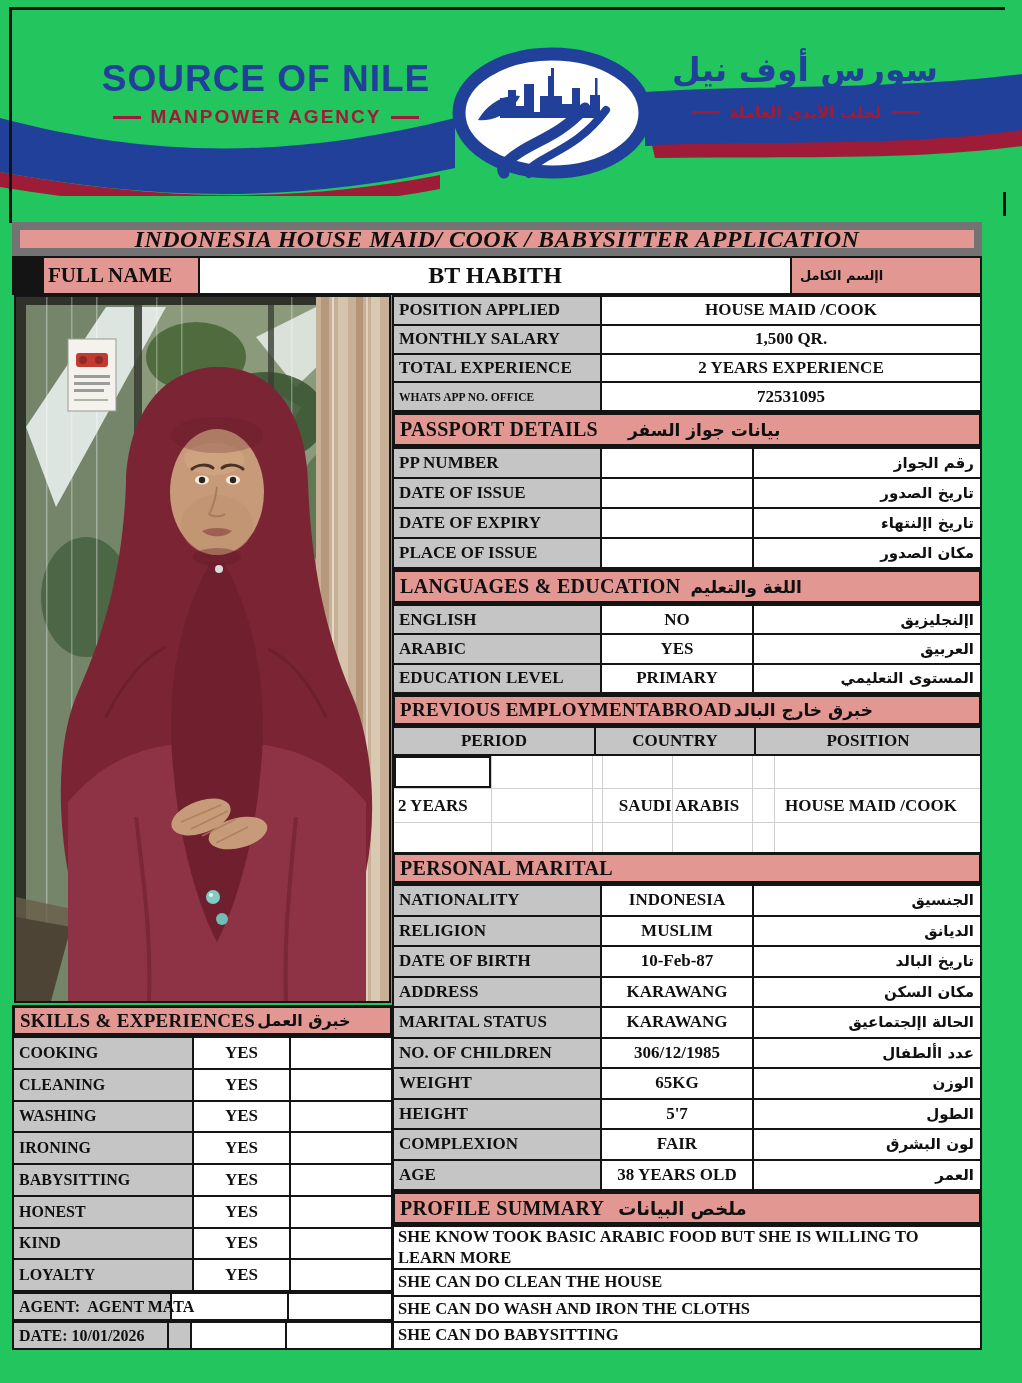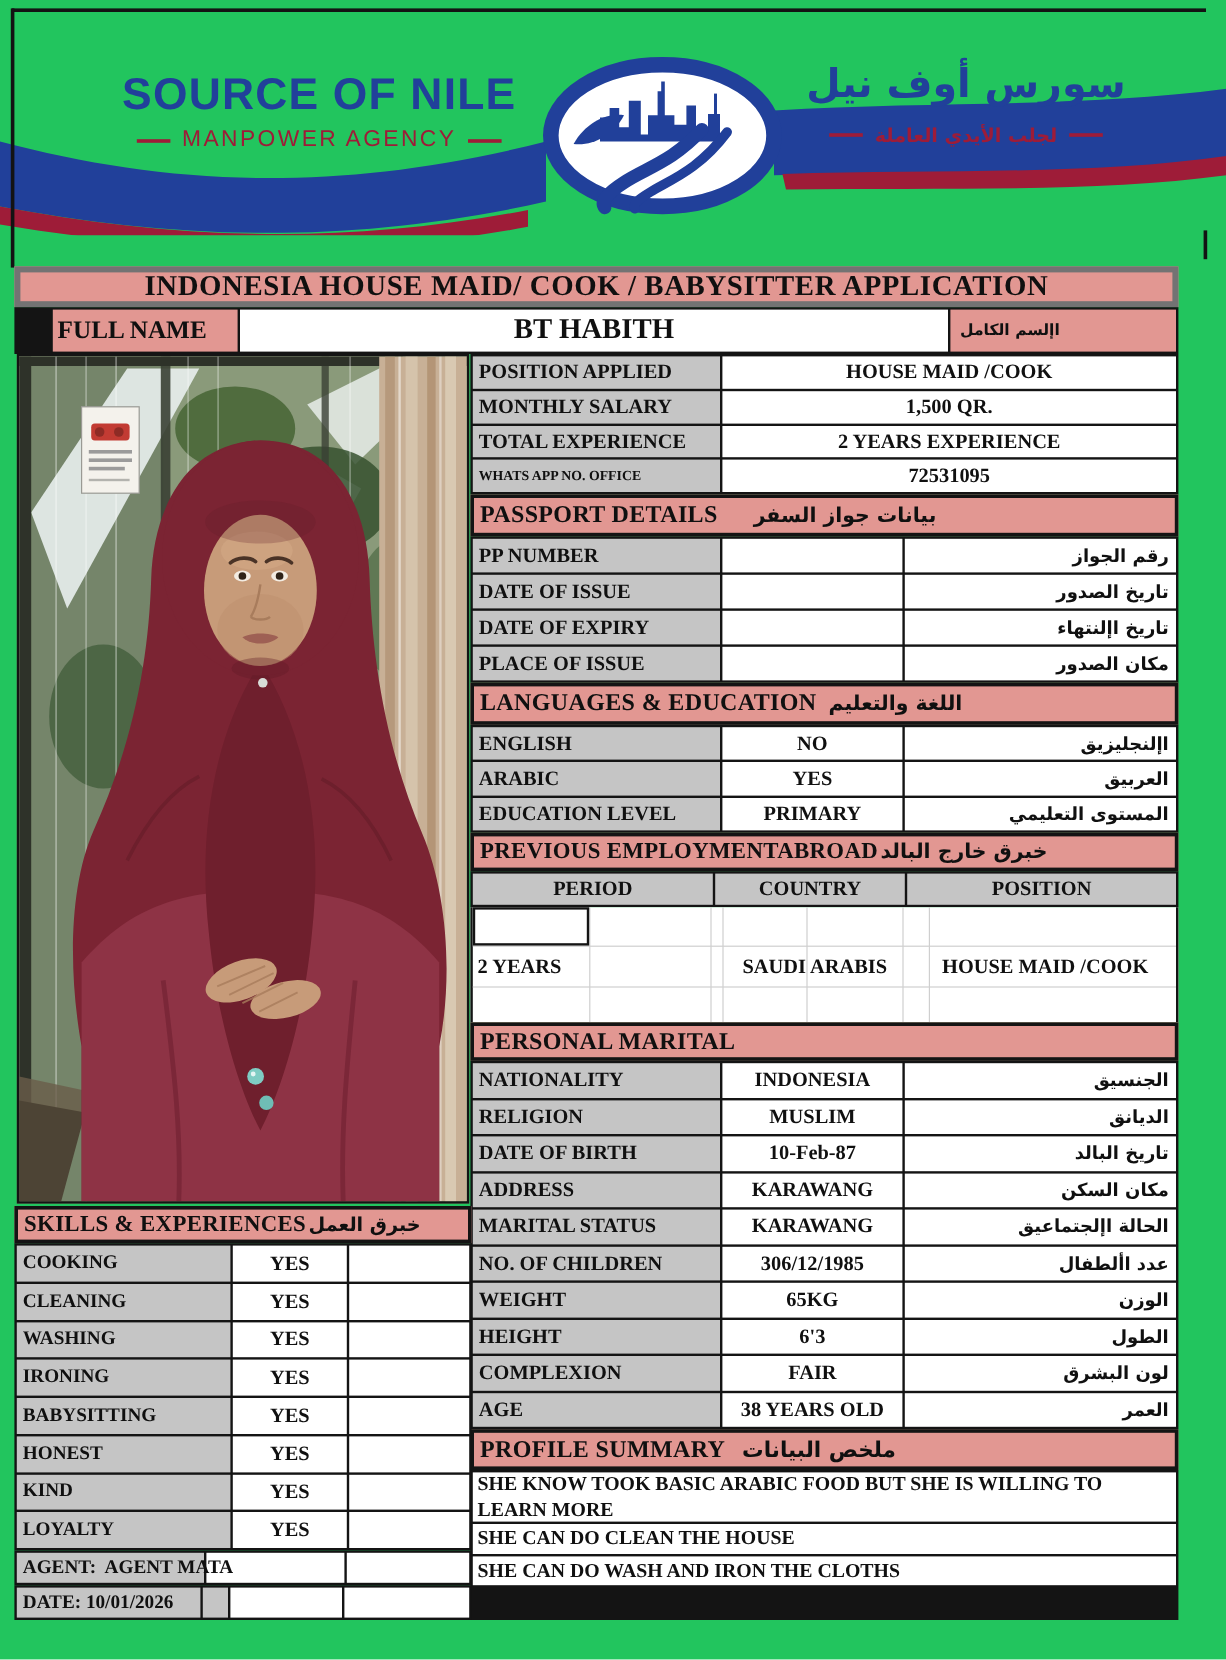--- a/index.html
+++ b/index.html
@@ -7,21 +7,21 @@
         font-family:"Liberation Serif","DejaVu Serif",serif;color:#101010;}
   .abs{position:absolute;}
 
   
   .mark{position:absolute;background:#131313;}
   .brand-en1{position:absolute;left:70px;top:58px;width:392px;text-align:center;
              font-family:"Liberation Sans",sans-serif;font-weight:bold;font-size:37px;
              letter-spacing:1px;color:#21409a;}
   .brand-en2{position:absolute;left:88px;top:106px;width:356px;display:flex;align-items:center;
              justify-content:center;gap:10px;color:#9e1c38;font-family:"Liberation Sans",sans-serif;
-             font-weight:normal;font-size:19px;letter-spacing:2px;}
+             font-weight:bold;font-size:19px;letter-spacing:2px;}
   .brand-ar1{position:absolute;left:660px;top:50px;width:290px;text-align:center;
              font-family:"DejaVu Sans",sans-serif;direction:rtl;font-weight:bold;font-size:33px;color:#21409a;}
   .brand-ar2{position:absolute;left:640px;top:103px;width:330px;display:flex;align-items:center;
              justify-content:center;gap:10px;color:#9e1c38;font-family:"DejaVu Sans",sans-serif;
              direction:rtl;font-weight:bold;font-size:16px;}
   .dash{display:inline-block;width:28px;height:3px;background:#9e1c38;}
 
   
   .grid{position:absolute;display:grid;gap:2px;padding:2px;background:#141414;box-sizing:border-box;}
   .c{display:flex;align-items:center;font-weight:bold;font-size:17px;background:#ffffff;overflow:hidden;}
@@ -30,22 +30,22 @@
   .arr{justify-content:flex-end;padding-right:6px;}
   .small{font-size:11.5px;}
   .ar{font-family:"DejaVu Sans",sans-serif;direction:ltr;unicode-bidi:bidi-override;font-size:15px;}
   .hdr{position:absolute;box-sizing:border-box;border:3px solid #141414;background:#e29792;
        display:flex;align-items:center;padding-left:5px;font-weight:bold;}
   .hdr .en{font-size:20px;letter-spacing:.3px;}
   .hdr .ar{font-size:17px;}
 
   
   .titlebar{position:absolute;left:12px;top:222px;width:970px;height:34px;box-sizing:border-box;
-            border:5px solid #737373;background:#e29792;display:flex;align-items:center;justify-content:center;
-            font-weight:bold;font-size:24px;letter-spacing:.5px;}
+            border:8px solid #737373;background:#e29792;display:flex;align-items:center;justify-content:center;
+            font-weight:bold;font-size:24px;letter-spacing:.5px;font-style:italic;}
   #fullname-row{left:12px;top:256px;width:970px;height:39px;grid-template-columns:154px 590px 1fr;padding-left:32px;}
   .fn-label{background:#e29792;font-size:21px;padding-left:4px;}
   .fn-value{font-size:24px;justify-content:center;}
   .fn-ar{background:#e29792;justify-content:flex-start;padding-left:8px;font-size:13px;}
 
   
   .photo{position:absolute;left:14px;top:295px;width:377px;height:708px;box-sizing:border-box;
          border:2px solid #141414;background:#8a9a7a;}
 
   
@@ -296,38 +296,39 @@
       <div class="c lab">MARITAL STATUS</div>
       <div class="c val">KARAWANG</div>
       <div class="c arr ar">قيعامتجلإا ةلاحلا</div>
       <div class="c lab">NO. OF CHILDREN</div>
       <div class="c val">306/12/1985</div>
       <div class="c arr ar">لافطلأا ددع</div>
       <div class="c lab">WEIGHT</div>
       <div class="c val">65KG</div>
       <div class="c arr ar">نزولا</div>
       <div class="c lab">HEIGHT</div>
-      <div class="c val">6'3</div>
+      <div class="c val">5'7</div>
       <div class="c arr ar">لوطلا</div>
       <div class="c lab">COMPLEXION</div>
       <div class="c val">FAIR</div>
       <div class="c arr ar">قرشبلا نول</div>
       <div class="c lab">AGE</div>
       <div class="c val">38 YEARS OLD</div>
       <div class="c arr ar">رمعلا</div>
     </div>
 
   <div class="hdr" id="summary-hdr">
     <span class="en">PROFILE SUMMARY</span>
     <span class="ar" style="margin-left:14px;font-size:18px;">تانايبلا صخلم</span>
   </div>
   <div class="grid" id="summary-rows">
       <div class="c">SHE KNOW TOOK BASIC ARABIC FOOD BUT SHE IS WILLING TO LEARN MORE</div>
       <div class="c">SHE CAN DO CLEAN THE HOUSE</div>
       <div class="c">SHE CAN DO WASH AND IRON THE CLOTHS</div>
+      <div class="c">SHE CAN DO BABYSITTING</div>
     </div>
 
   <div class="hdr" id="skills-hdr">
     <span class="en">SKILLS &amp; EXPERIENCES</span>
     <span class="ar" style="margin-left:2px;font-size:16px;">لمعلا قربخ</span>
   </div>
   <div class="grid" id="skills-rows">
       <div class="c lab">COOKING</div>
       <div class="c val">YES</div>
       <div class="c"></div>

